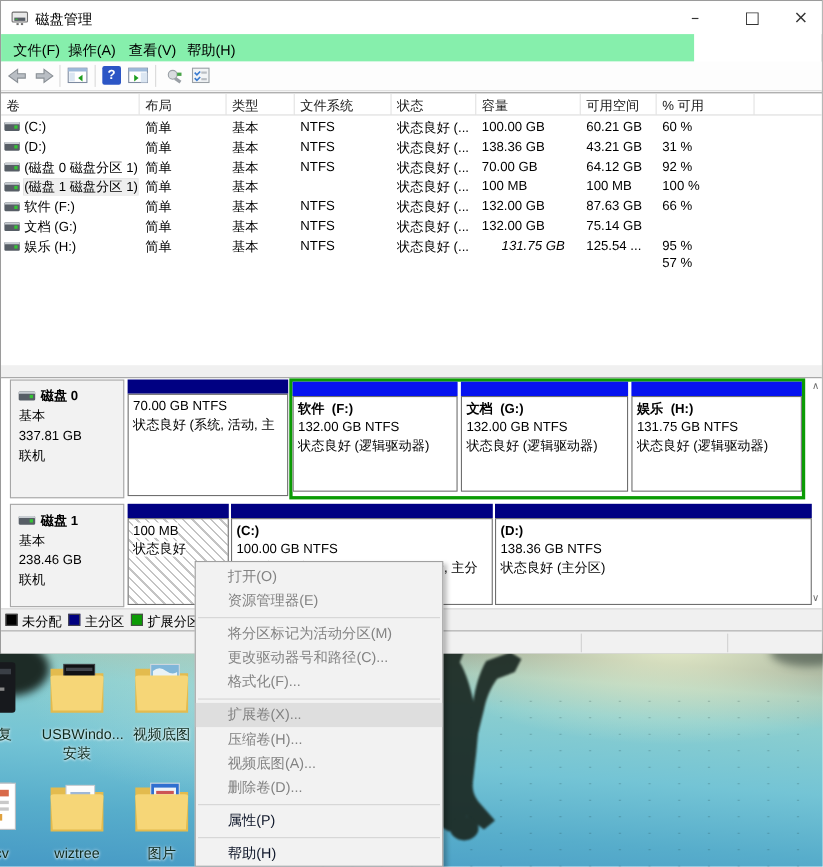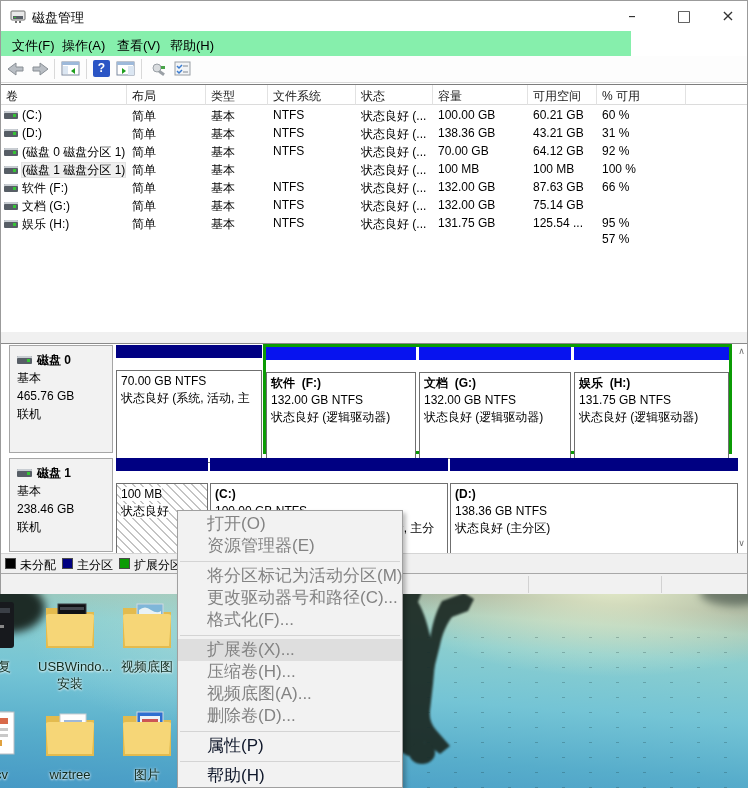--- a/index.html
+++ b/index.html
@@ -58,41 +58,41 @@
     padding:6px 0 0 7px;}
   .dlabel .dname{font-size:12px;font-weight:bold;color:#000;}
   .dlabel .dline{font-size:12px;color:#000;line-height:18px;}
   .disk-ico{display:inline-block;width:15px;height:8px;background:#575e66;border-radius:1px;
     box-shadow:inset 0 2px 0 #c8cdd2;position:relative;margin-right:5px;}
   .disk-ico i{position:absolute;right:2px;top:3px;width:3px;height:3px;background:#35c435;display:block;}
   .pcell{box-sizing:border-box;}
   .phead{height:13px;}
   .phead.primary{background:#000082;}
   .phead.logical{background:#0713ef;}
-  .pbody{margin-top:12px;background:#fff;border:1px solid #6f6f6f;box-sizing:border-box;
+  .pbody{margin-top:0;background:#fff;border:1px solid #6f6f6f;box-sizing:border-box;
     padding:2px 4px;overflow:hidden;}
   .pt{font-size:12px;line-height:17px;white-space:pre;color:#000;}
   .pt.b{font-weight:bold;}
   .hatchbody{background:repeating-linear-gradient(45deg,#fff 0 4.5px,#c4c4c4 4.5px 6px);}
   .hatchbody .pt span{background:rgba(255,255,255,.95);}
   .greengroup{border:3px solid #0b9b04;box-sizing:border-box;display:flex;gap:3px;background:#fff;}
   .sarr{left:734px;width:13px;text-align:center;font-size:9px;color:#6f6f6f;}
 
   
   #legend{left:0;top:552px;width:746px;height:20px;background:#f0f0f0;border-top:1px solid #d5d5d5;box-sizing:border-box;}
   .lg-sq{top:4px;width:11px;height:11px;border:1px solid #4a4a4a;box-sizing:border-box;}
   .lg-tx{top:3px;font-size:12px;color:#000;}
   #statusbar{left:0;top:572px;width:746px;height:21px;background:#f1f1f1;border-top:1px solid #a8a8a8;box-sizing:border-box;}
   .st-div{top:2px;width:1px;height:17px;background:#d2d2d2;}
 
   
   #ctxmenu{left:177px;top:510px;width:226px;height:278px;background:#f2f2f2;
     border:1px solid #a0a0a0;box-sizing:border-box;box-shadow:3px 3px 4px rgba(0,0,0,.25);
     padding-top:2px;}
-  .ctx-item{height:22px;line-height:22px;font-size:17px;padding-left:29px;white-space:nowrap;}
+  .ctx-item{height:22px;line-height:22px;font-size:13px;padding-left:29px;white-space:nowrap;}
   .ctx-item.dis{color:#838383;}
   .ctx-item.en{color:#0f172a;}
   .ctx-item.hl{background:#dedede;}
   .ctx-sep{height:8px;position:relative;}
   .ctx-sep:after{content:"";position:absolute;left:2px;right:2px;top:4px;height:1px;background:#d4d4d4;}
 </style>
 </head>
 <body>
 
 <div id="wallpaper" class="abs">
@@ -306,34 +306,34 @@
       <div class="abs lcell" style="left:437px;width:90px;">132.00 GB</div>
       <div class="abs lcell" style="left:532px;width:64px;">75.14 GB</div>
       <div class="abs lcell" style="left:601px;width:84px;margin-top:34px;">57 %</div>
     </div>
     <div class="abs lrow" style="top:129px;">
       <div class="abs lcell" style="left:0;width:126px;"><span class="vol-ico"><i></i></span><span>娱乐 (H:)</span></div>
       <div class="abs lcell" style="left:131px;width:74px;">简单</div>
       <div class="abs lcell" style="left:210px;width:57px;">基本</div>
       <div class="abs lcell" style="left:272px;width:83px;">NTFS</div>
       <div class="abs lcell" style="left:360px;width:72px;">状态良好 (...</div>
-      <div class="abs lcell" style="left:437px;width:90px;">131.75 GB</div>
+      <div class="abs lcell" style="left:455px;width:90px;font-style:italic;">131.75 GB</div>
       <div class="abs lcell" style="left:532px;width:64px;">125.54 ...</div>
       <div class="abs lcell" style="left:601px;width:84px;">95 %</div>
     </div>
   </div>
 
   <div id="splitter" class="abs"></div>
 
   <div id="diskarea" class="abs">
 
     <div class="abs dlabel" style="top:1px;height:108px;">
       <div class="dname"><span class="disk-ico"><i></i></span><span>磁盘 0</span></div>
       <div class="dline">基本</div>
-      <div class="dline">465.76 GB</div>
+      <div class="dline">337.81 GB</div>
       <div class="dline">联机</div>
     </div>
     <div class="abs pcell" style="left:115px;top:1px;width:146px;height:108px;">
       <div class="phead primary"></div>
       <div class="pbody" style="height:93px;">
         <div class="pt b"></div>
         <div class="pt">70.00 GB NTFS</div>
         <div class="pt">状态良好 (系统, 活动, 主</div>
       </div>
     </div>

